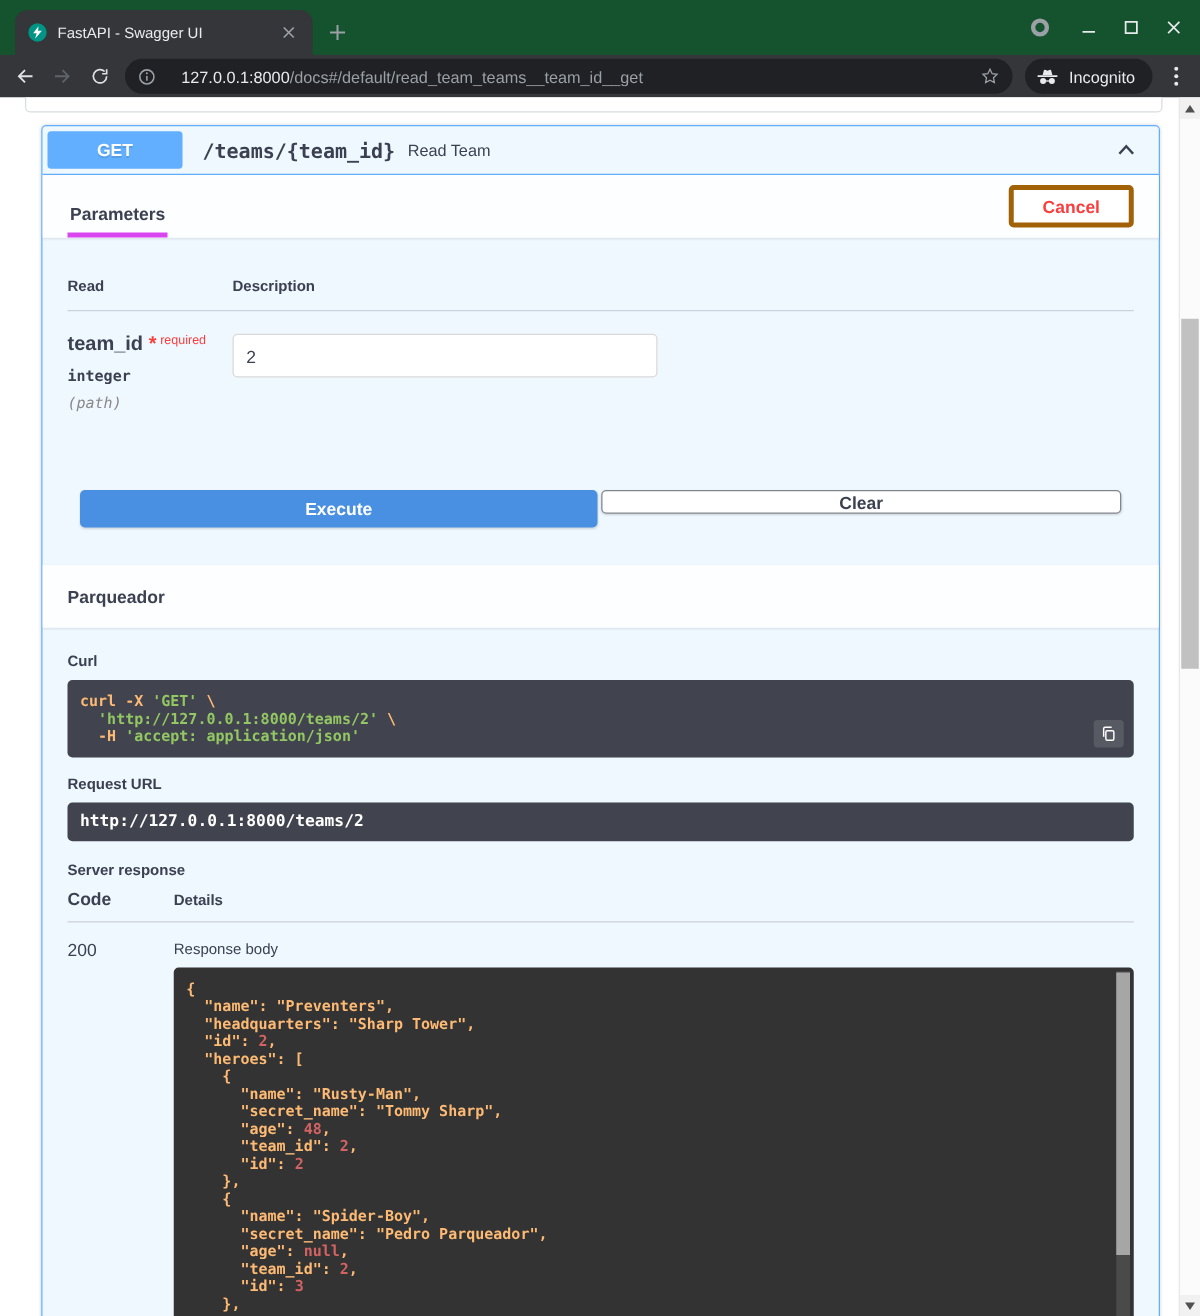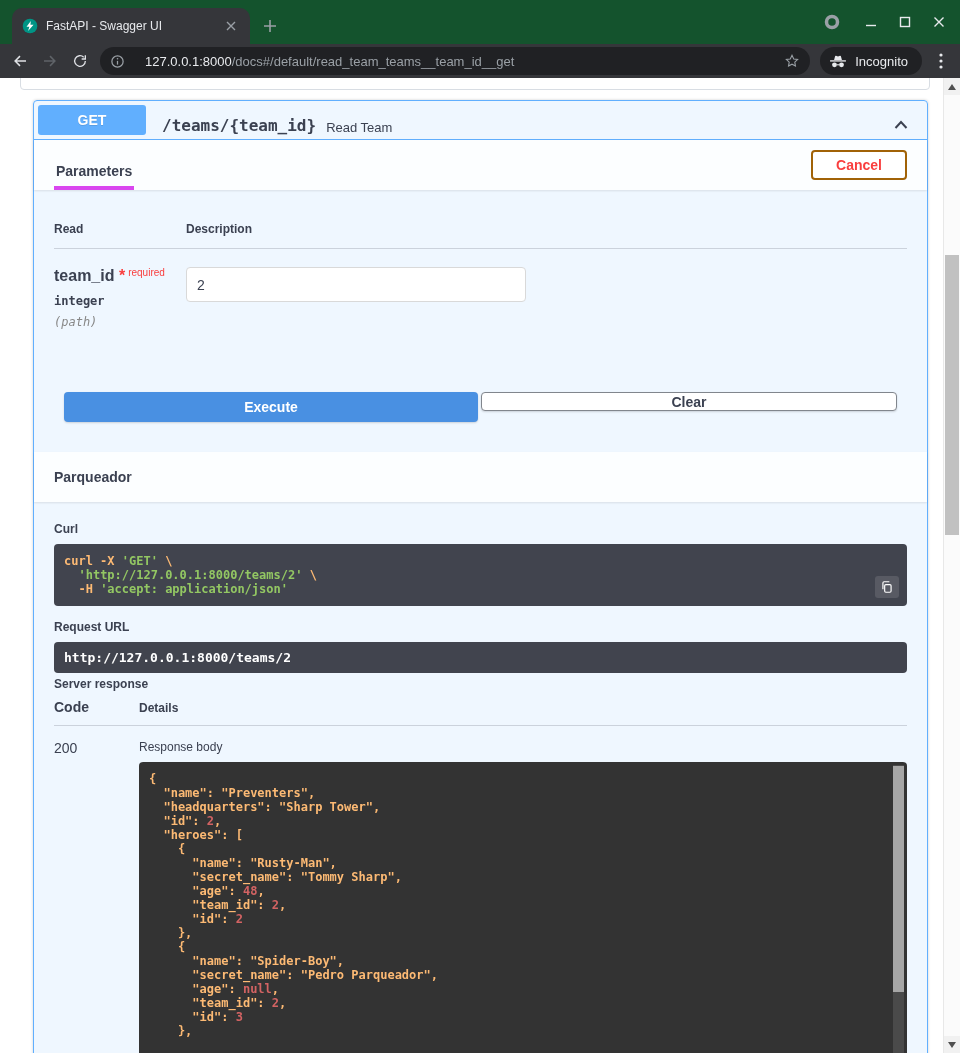--- a/index.html
+++ b/index.html
@@ -30,34 +30,34 @@
   .incog-label { font-size: 13px; color: #e8eaed; }
   .menu-btn { width: 26px; height: 28px; }
 
   
   .page { position: relative; height: 975px; background: #fff; overflow: hidden; color: #3b4151; }
   .partial-box { position: absolute; top: -12px; left: 20px; right: 30px; height: 24px;
                  background: #fff; border: 1px solid #d8dde3; border-radius: 4px; }
 
   .opblock { position: relative; margin: 22px 32px 0 33px; border: 1px solid #61affe; border-radius: 4px;
              background: rgba(97,175,254,.1); box-shadow: 0 0 3px rgba(0,0,0,.19); }
-  .summary { display: flex; align-items: flex-end; gap: 10px; padding: 4px; border-bottom: 1px solid #61affe; }
+  .summary { display: flex; align-items: center; gap: 10px; padding: 4px; border-bottom: 1px solid #61affe; }
   .method { background: #61affe; color: #fff; font-weight: bold; font-size: 14px; width: 108px;
             text-align: center; padding: 7px 0; border-radius: 3px; text-shadow: 0 1px 0 rgba(0,0,0,.1); cursor: pointer; }
   .epath { font-family: "DejaVu Sans Mono", monospace; font-weight: bold; font-size: 16px; color: #3b4151; padding-left: 6px; cursor: pointer; }
   .esummary { font-size: 13px; color: #3b4151; }
   .chev { margin-left: auto; padding: 0 12px; cursor: pointer; display: flex; align-items: center; }
 
   .sect-head { display: flex; justify-content: space-between; padding: 0 20px; height: 50px;
                background: rgba(255,255,255,.8); box-shadow: 0 1px 2px rgba(0,0,0,.1); }
   .sect-head .left { display: flex; align-items: flex-end; }
   .tab-param { font-size: 14px; font-weight: bold; color: #3b4151; padding: 15px 2px 7px;
                border-bottom: 4px solid #d946ef; cursor: pointer; }
   .sect-head .right { display: flex; align-items: center; }
-  .btn-cancel { background: #fff; border: 2px solid #a16207; color: #f93e3e; font-weight: bold;
+  .btn-cancel { background: #fff; border: 4px solid #a16207; color: #f93e3e; font-weight: bold;
                 font-size: 14px; border-radius: 4px; padding: 5px 23px; cursor: pointer;
                 font-family: "Liberation Sans", sans-serif; }
   .resp-head { align-items: center; }
   .resp-title { font-size: 14px; font-weight: bold; color: #3b4151; align-self: center; }
 
   .params { padding: 22px 20px 0; }
   .thead { display: grid; grid-template-columns: 132px 1fr; font-size: 12px; font-weight: bold;
            color: #3b4151; padding: 10px 0 12px; border-bottom: 1px solid rgba(59,65,81,.2); }
   .prow { display: grid; grid-template-columns: 132px 1fr; padding-top: 18px; }
   .pname { font-size: 16px; font-weight: bold; color: #3b4151; }
@@ -83,21 +83,21 @@
                line-height: 14px; color: #fff; position: relative; }
   .tok-p { color: #fdba74; }
   .tok-s { color: #93c763; }
   .tok-n { color: #d36363; }
   .copybtn { position: absolute; right: 8px; bottom: 8px; width: 24px; height: 22px;
              display: flex; align-items: center; justify-content: center;
              background: rgba(255,255,255,.12); border-radius: 3px; cursor: pointer; }
   .requrl { margin-top: 8px; background: #41444e; border-radius: 4px; padding: 8px 10px;
             font-family: "DejaVu Sans Mono", monospace; font-size: 13px; font-weight: bold; color: #fff; }
   .mt12 { margin-top: 14px; }
-  .srvlbl { margin-top: 4px; }
+  .srvlbl { margin-top: 16px; }
   .rthead { display: grid; grid-template-columns: 85px 1fr; align-items: baseline; margin-top: 8px;
             padding-bottom: 10px; border-bottom: 1px solid rgba(59,65,81,.2); }
   .code-h { font-size: 14px; font-weight: bold; }
   .det-h { font-size: 12px; font-weight: bold; }
   .rrow { display: grid; grid-template-columns: 85px 1fr; padding-top: 14px; }
   .code200 { font-size: 14px; color: #3b4151; }
   .rblbl { font-size: 12px; color: #3b4151; margin-bottom: 8px; }
   .bodyblock { position: relative; background: #333; border-radius: 4px 4px 0 0;
                padding: 10px 26px 10px 10px; height: 300px; overflow: hidden; }
   .bodyblock pre, .codeblock pre { font-family: "DejaVu Sans Mono", monospace; font-size: 12px;

